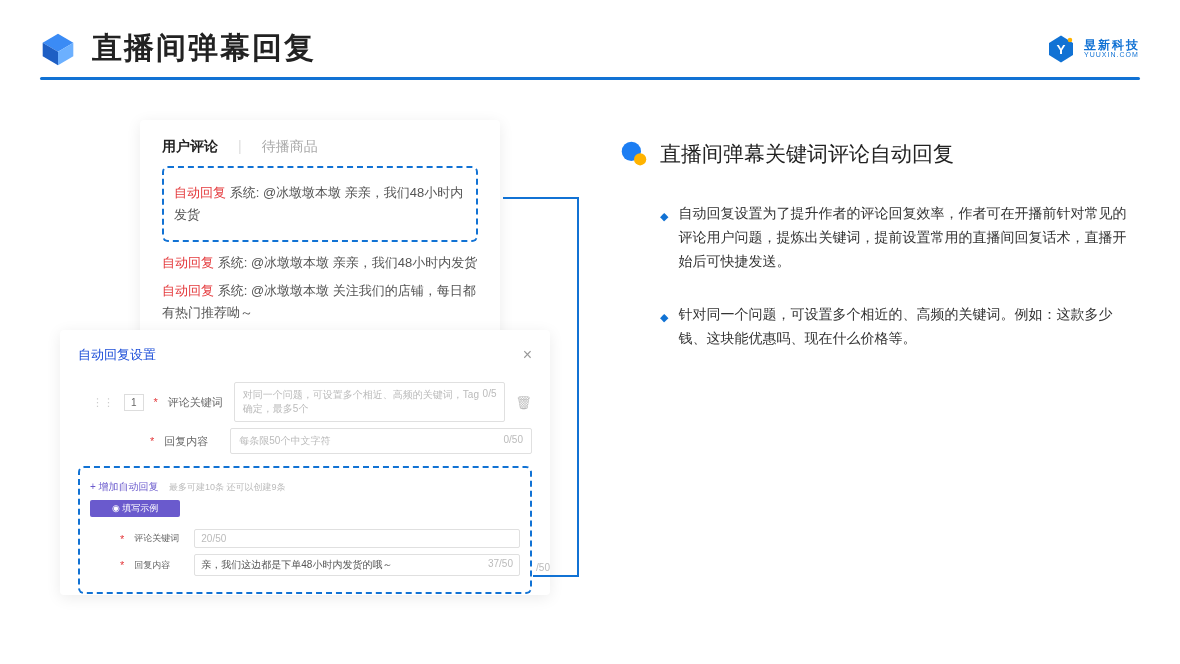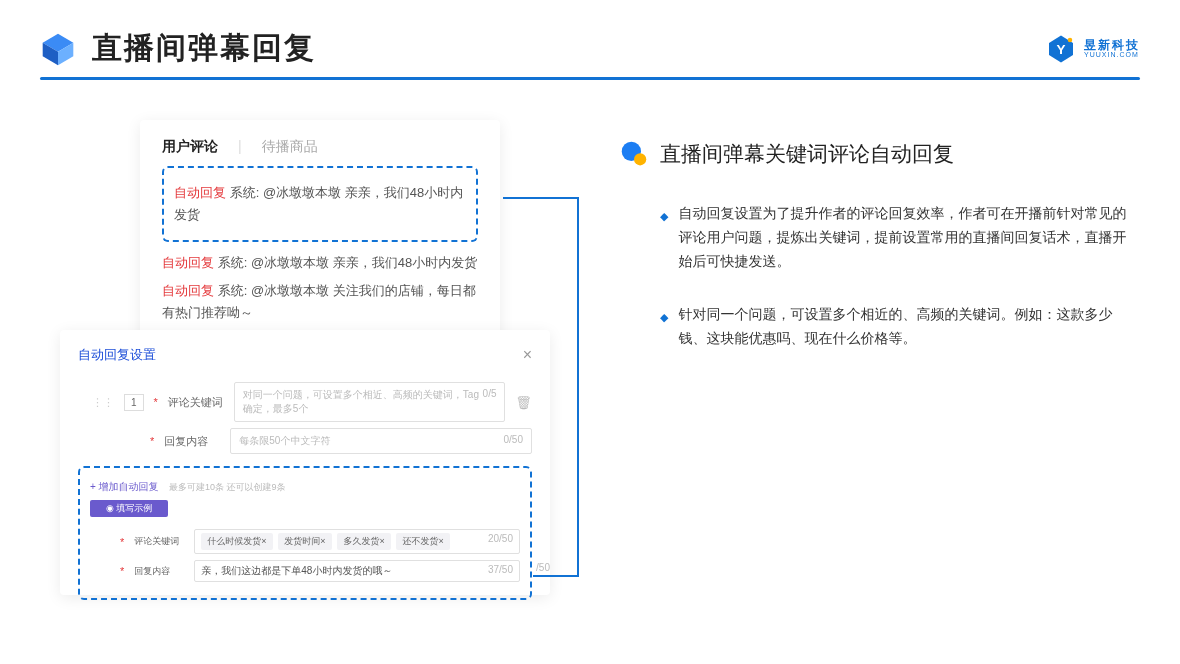--- a/index.html
+++ b/index.html
@@ -39,21 +39,21 @@
 .row-num { border: 1px solid #ddd; padding: 2px 6px; font-size: 10px; color: #666; }
 .req-star { color: #e4393c; }
 .row-label { color: #666; white-space: nowrap; width: 56px; }
 .row-input { flex: 1; border: 1px solid #e0e0e0; border-radius: 2px; padding: 5px 8px; color: #bbb; font-size: 10px; display: flex; justify-content: space-between; background: #fff; }
 .row-input .count { color: #bbb; }
 .trash-icon { color: #bbb; font-size: 13px; }
 
 .highlight-box2 { border: 2px dashed #1172d4; border-radius: 6px; padding: 8px 10px 10px 10px; margin-top: 12px; position: relative; }
 .add-link { color: #6a5acd; font-size: 10px; }
 .add-hint { color: #bbb; font-size: 9px; margin-left: 6px; }
-.example-badge { display: inline-block; background: #6a5acd; color: #fff; font-size: 9px; padding: 2px 16px; border-radius: 2px; margin: 6px 0; }
+.example-badge { display: inline-block; background: #6a5acd; color: #fff; font-size: 9px; padding: 2px 22px; border-radius: 2px; margin: 6px 0; }
 .tag-chip { display: inline-block; background: #f2f2f5; color: #666; font-size: 9px; padding: 2px 6px; margin-right: 3px; border-radius: 2px; }
 .content-text { color: #555; font-size: 10px; }
 .side-handle { position: absolute; right: 0px; bottom: 22px; font-size: 10px; color: #bbb; }
 
 
 .connector { position: absolute; border: none; z-index: 3; }
 .conn-h1 { left: 443px; top: 77px; width: 76px; height: 2px; background: #1172d4; }
 .conn-v { left: 517px; top: 77px; width: 2px; height: 380px; background: #1172d4; }
 .conn-h2 { left: 473px; top: 455px; width: 46px; height: 2px; background: #1172d4; }
 
@@ -150,26 +150,20 @@
       <div class="highlight-box2">
         <div>
           <span class="add-link">+ 增加自动回复</span>
           <span class="add-hint">最多可建10条 还可以创建9条</span>
         </div>
         <span class="example-badge">◉ 填写示例</span>
         <div class="setting-row" style="padding-left:30px">
           <span class="req-star">*</span>
           <span class="row-label" style="font-size:9px;width:50px">评论关键词</span>
           <div class="row-input" style="padding:3px 6px">
-            <span>
-              <span class="tag-chip">什么时候发货×</span>
-              <span class="tag-chip">发货时间×</span>
-              <span class="tag-chip">多久发货×</span>
-              <span class="tag-chip">还不发货×</span>
-            </span>
             <span class="count">20/50</span>
           </div>
         </div>
         <div class="setting-row" style="padding-left:30px">
           <span class="req-star">*</span>
           <span class="row-label" style="font-size:9px;width:50px">回复内容</span>
           <div class="row-input" style="padding:3px 6px">
             <span class="content-text">亲，我们这边都是下单48小时内发货的哦～</span>
             <span class="count">37/50</span>
           </div>

